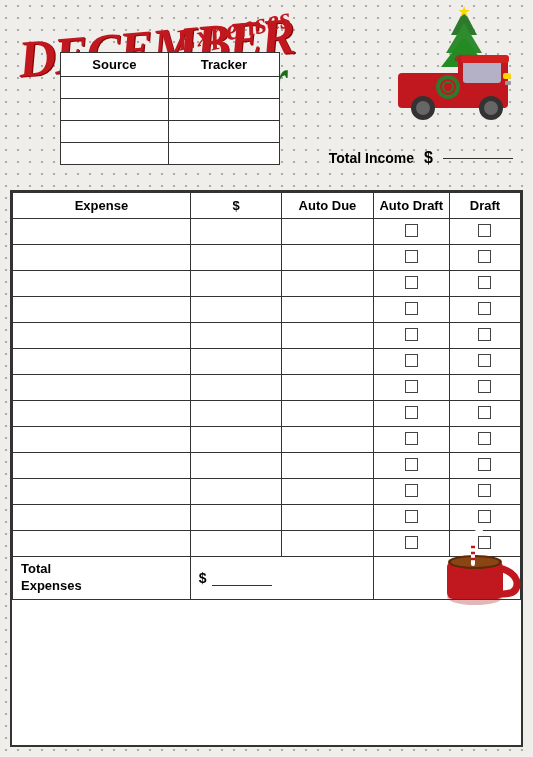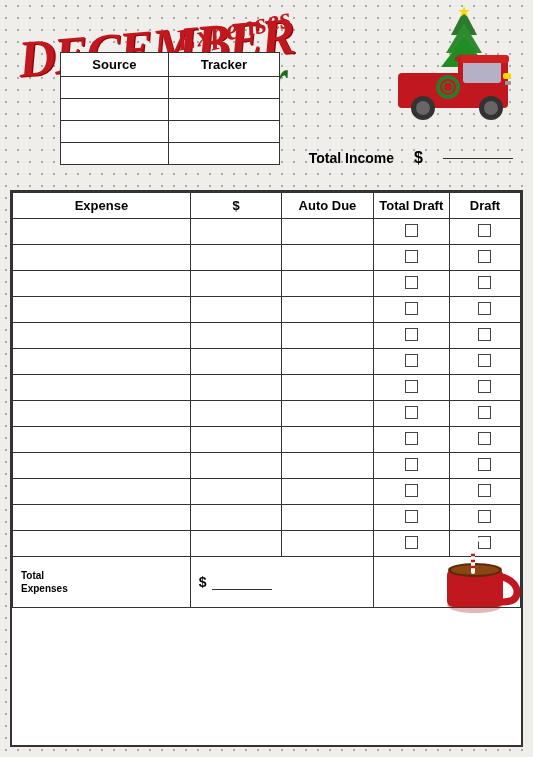--- a/index.html
+++ b/index.html
@@ -105,21 +105,21 @@
     }
 
     .total-income-row {
       position: absolute;
       bottom: 8px;
       right: 20px;
       font-size: 14px;
       font-weight: bold;
       display: flex;
       align-items: center;
-      gap: 20px;
+      gap: 10px;
     }
 
     .total-income-dollar {
       font-size: 16px;
       font-weight: bold;
     }
 
     .total-income-line {
       border-bottom: 1.5px solid #333;
       width: 70px;
@@ -295,21 +295,21 @@
   </div>
 </div>
 
 <div class="expense-section">
   <table class="expense-table">
     <thead>
       <tr>
         <th class="col-expense">Expense</th>
         <th class="col-dollar">$</th>
         <th class="col-date">Auto Due</th>
-        <th class="col-auto">Total Draft</th>
+        <th class="col-auto">Auto Draft</th>
         <th class="col-paid">Draft</th>
       </tr>
     </thead>
     <tbody>
 
       <tr>
         <td class="col-expense"></td>
         <td class="col-dollar"></td>
         <td class="col-date"></td>
         <td class="col-auto checkbox-cell"><span class="checkbox-box"></span></td>
@@ -394,21 +394,21 @@
       </tr>
       <tr>
         <td class="col-expense"></td>
         <td class="col-dollar"></td>
         <td class="col-date"></td>
         <td class="col-auto checkbox-cell"><span class="checkbox-box"></span></td>
         <td class="col-paid checkbox-cell"><span class="checkbox-box"></span></td>
       </tr>
 
       <tr class="total-row">
-        <td class="total-label" colspan="1" style="font-size:10px; font-weight:bold; padding:12px 8px; line-height:1.3;">Total<br>Expenses</td>
+        <td class="total-label" colspan="1" style="font-size:13px; font-weight:bold; padding:4px 8px; line-height:1.3;">Total<br>Expenses</td>
         <td class="total-dollar-cell" colspan="2">
           <span class="dollar-sign">$</span>
           <span class="total-underline"></span>
         </td>
         <td colspan="2" style="position:relative; overflow:visible;">
 
           <svg style="position:absolute; bottom:-10px; right:-5px; width:90px; height:90px;" viewBox="0 0 90 90" xmlns="http://www.w3.org/2000/svg">
 
             <ellipse cx="40" cy="78" rx="28" ry="8" fill="#a01010" opacity="0.3"></ellipse>
             <rect x="12" y="42" width="56" height="38" rx="6" fill="#c0181e"></rect>

